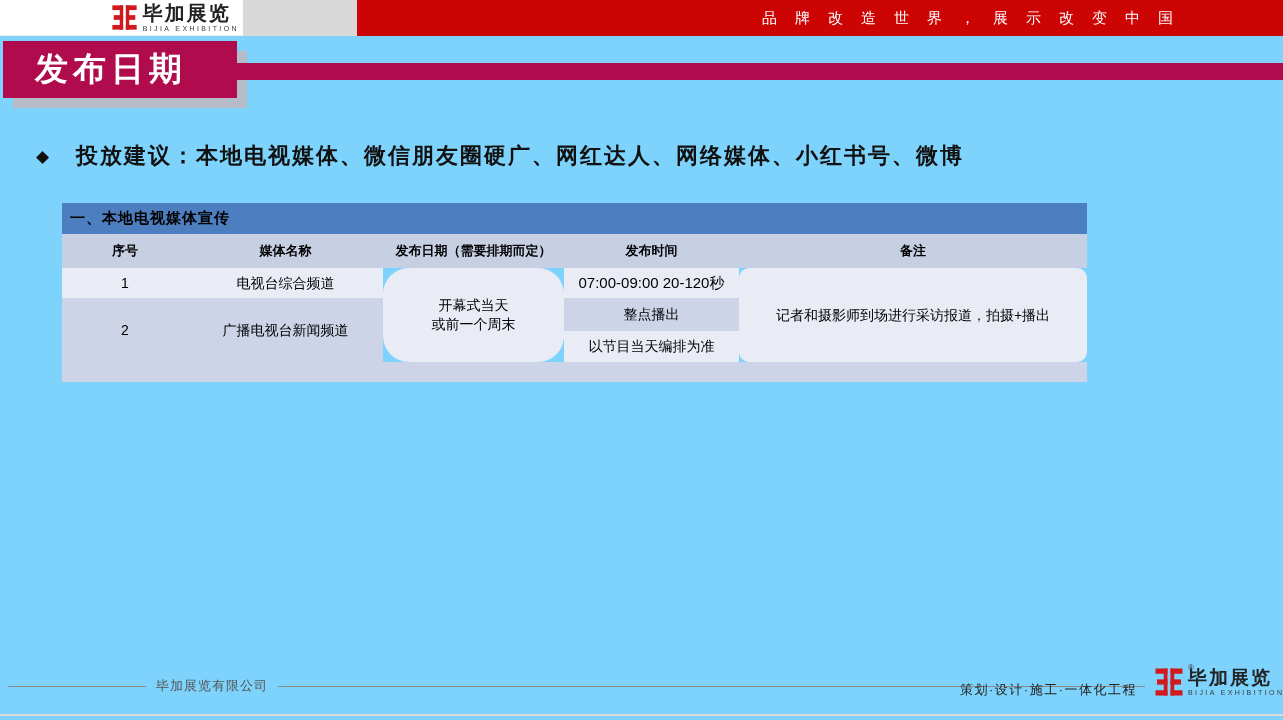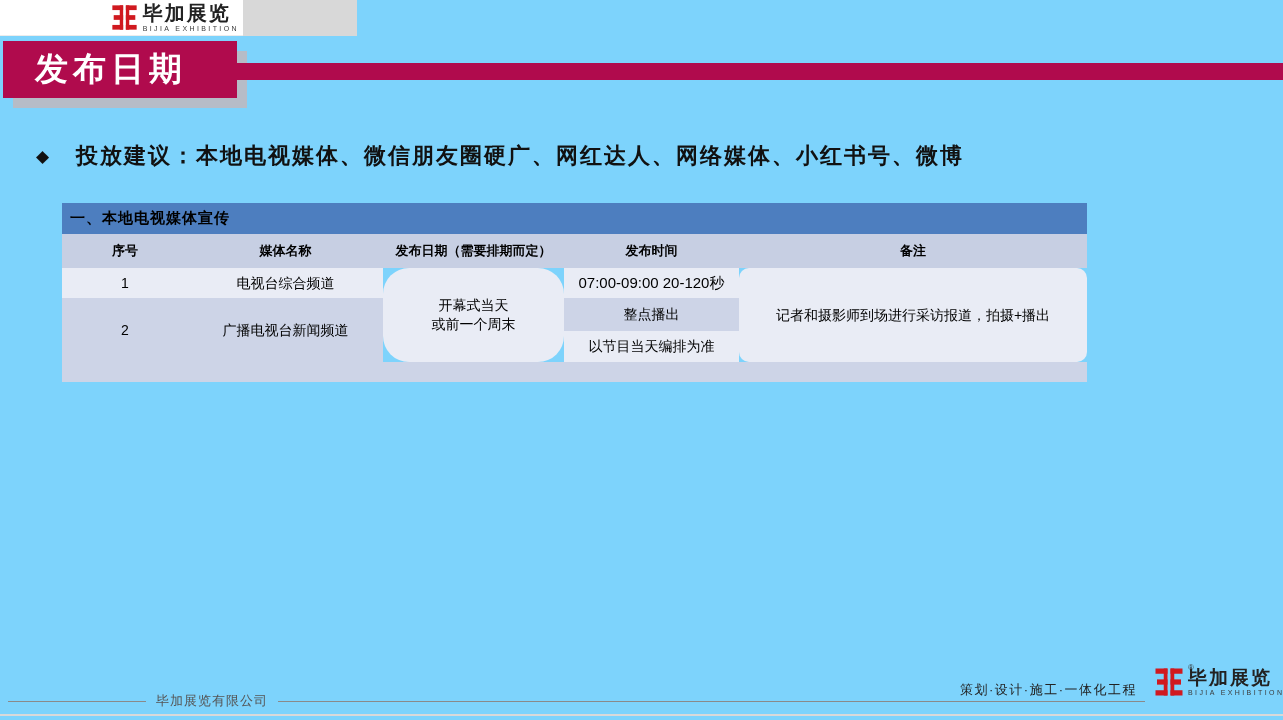--- a/index.html
+++ b/index.html
@@ -46,21 +46,21 @@
   .dark  { background:#cdd4e7; }
   .c-date { grid-column:3; grid-row:3/6; flex-direction:column;border-radius:26px; }
   .c-remark { grid-column:5; grid-row:3/6;border-radius:10px; }
   .c-no2 { grid-column:1; grid-row:4/6; }
   .c-media2 { grid-column:2; grid-row:4/6; }
   .c-time1 { font-size:15px; }
   .c-empty-left { grid-column:1/5; grid-row:6; }
   .c-empty-right { grid-column:5; grid-row:6; }
 
   
-  .footer-line-row { position:absolute; left:8px; top:688px; width:1137px; height:26px; display:flex; align-items:center; }
+  .footer-line-row { position:absolute; left:8px; top:673px; width:1137px; height:26px; display:flex; align-items:center; }
   .fl-seg1 { width:138px; height:1px; background:#8a8a8a; }
   .fl-company { padding:0 10px; font-size:13px; color:#555555; letter-spacing:1px; white-space:nowrap; }
   .fl-seg2 { flex:1; height:1px; background:#8a8a8a; }
   .footer-services { position:absolute; right:146px; top:681px; font-size:13px; color:#222222; letter-spacing:1.5px; white-space:nowrap; }
   .footer-logo { position:absolute; left:1154px; top:667px; }
   .footer-logo .logo-name { font-size:19px; }
   .reg-mark { position:absolute; left:34px; top:-4px; font-size:8px; color:#333333; }
   .flogo-wrap { position:relative; display:flex; align-items:center; gap:4px; }
   .bottom-edge { position:absolute; left:0; top:714px; width:1283px; height:2px; background:#d9d9d9; }
 </style>
@@ -83,20 +83,23 @@
           <rect x="22" y="2" width="5" height="36"></rect>
         </g>
       </svg>
       <div class="logo-txt">
         <span class="logo-name">毕加展览</span>
         <span class="logo-sub">BIJIA EXHIBITION</span>
       </div>
     </div>
   </div>
   <div class="hdr-gray"></div>
+  <div class="hdr-red">
+    <span class="slogan">品牌改造世界，展示改变中国</span>
+  </div>
 
   <div class="banner-shadow"></div>
   <div class="banner-bar"></div>
   <div class="banner">发布日期</div>
 
   <div class="bullet-row">
     <span class="bullet-marker">◆</span>
     <span class="bullet-text">投放建议：本地电视媒体、微信朋友圈硬广、网红达人、网络媒体、小红书号、微博</span>
   </div>
 

